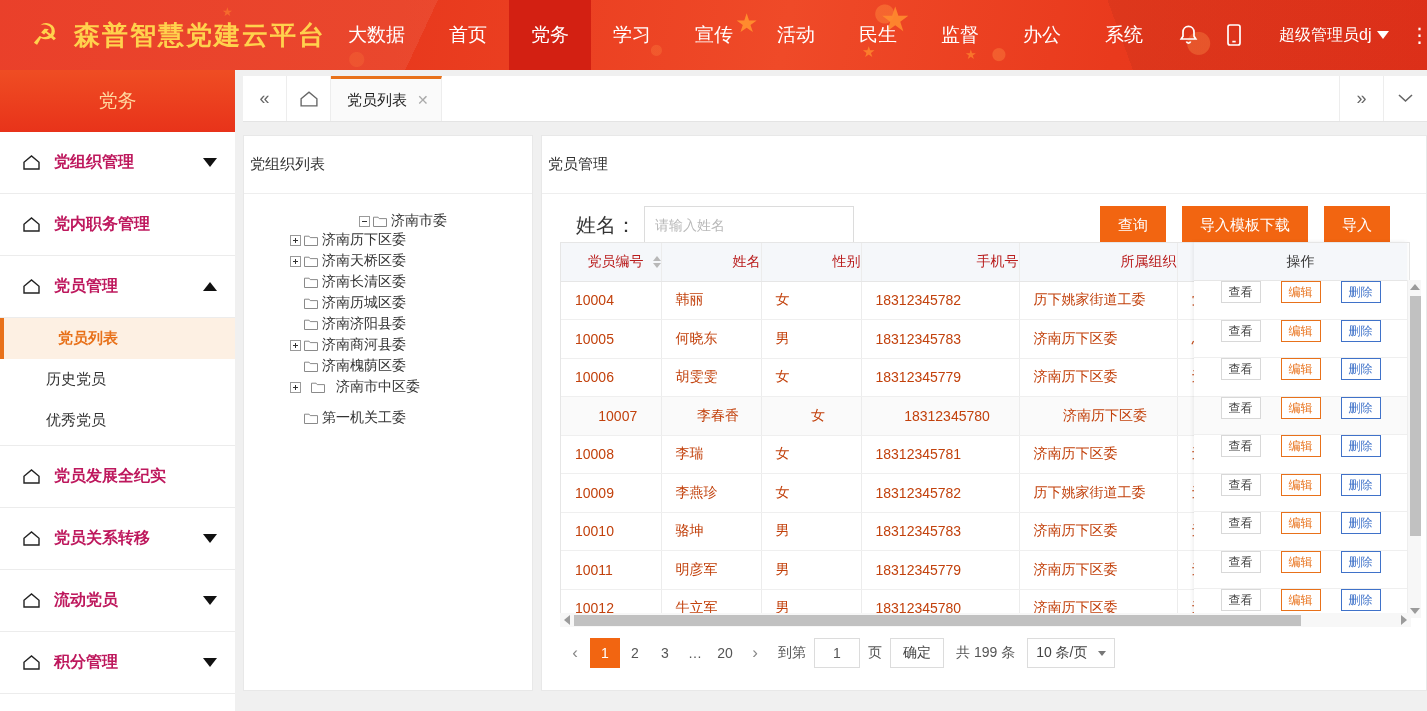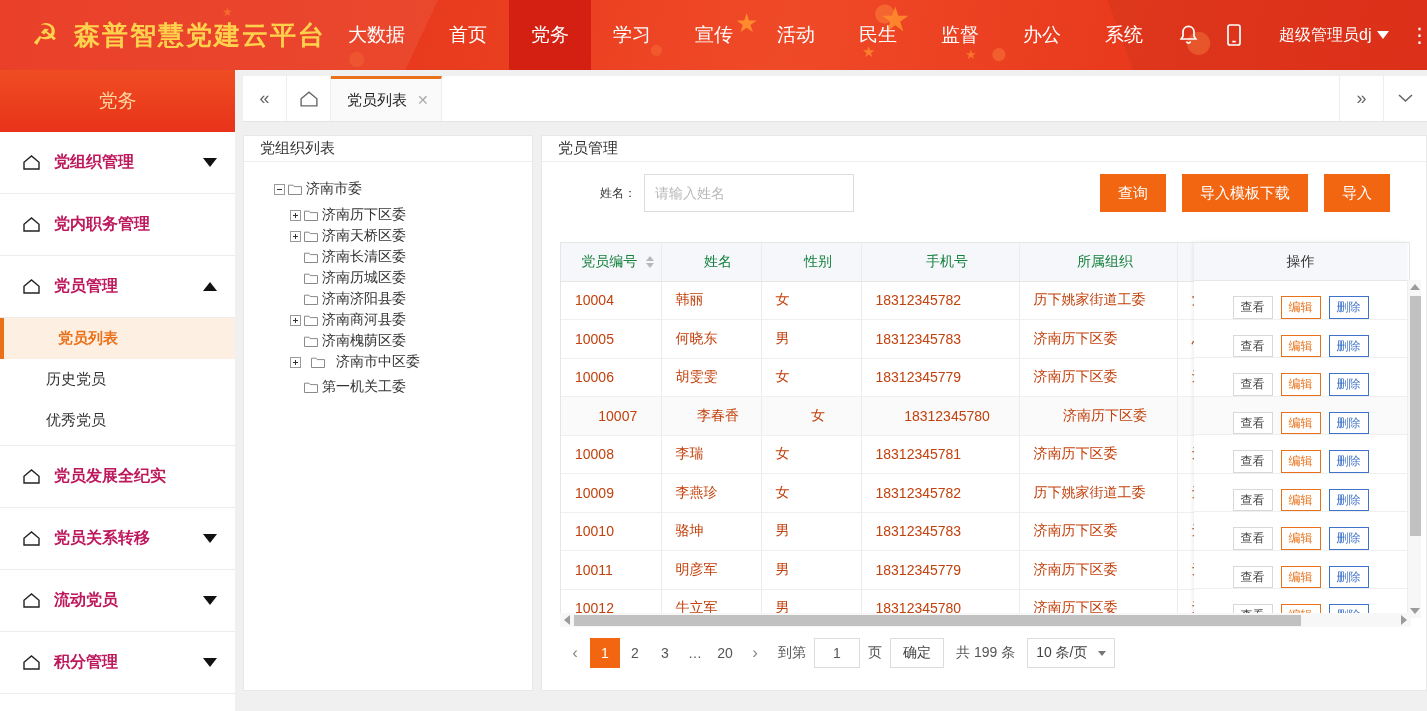--- a/index.html
+++ b/index.html
@@ -118,21 +118,21 @@
   .tb-tab .x { color: #aaa; font-size: 14px; cursor: pointer; }
   .tb-right { margin-left: auto; display: flex; }
   .tb-right .tb-btn { border-left: 1px solid #ededed; border-right: none; }
 
   
   .tree-panel {
     position: absolute; top: 135px; left: 243px; width: 290px; height: 556px;
     background: #fff; border: 1px solid #e8e8e8;
   }
   .panel-head {
-    height: 26px; display: flex; align-items: center; padding: 0 16px;
+    height: 58px; display: flex; align-items: center; padding: 0 6px;
     font-size: 15px; color: #333; border-bottom: 1px solid #eee;
   }
   .tree { padding: 18px 0 0 30px; }
   .tnode { display: flex; align-items: center; height: 18px; font-size: 14px; color: #333; cursor: pointer; }
   .tnode .exp {
     width: 11px; height: 11px; border: 1px solid #9a9a9a; background: #fff;
     margin-right: 3px; position: relative; flex: none; cursor: pointer;
   }
   .tnode .exp::before {
     content: ""; position: absolute; left: 2px; top: 4px; width: 5px; height: 1px; background: #333;
@@ -145,42 +145,42 @@
   .fold { margin-right: 4px; flex: none; display: flex; }
   .t-lvl1 { padding-left: 0; }
   .t-lvl2 { padding-left: 16px; }
 
   
   .main-card {
     position: absolute; top: 135px; left: 541px; width: 886px; height: 556px;
     background: #fff; border: 1px solid #e8e8e8; overflow: hidden;
   }
   .form-row { display: flex; align-items: center; height: 62px; padding: 0 18px; }
-  .form-row .flabel { font-size: 12px; color: #333; width: 84px; text-align: right; padding-right: 8px; }
+  .form-row .flabel { font-size: 20px; color: #333; width: 84px; text-align: right; padding-right: 8px; }
   .finput {
     width: 210px; height: 38px; border: 1px solid #dcdcdc; background: #fff;
     font-size: 14px; color: #333; padding: 0 10px; outline: none;
     font-family: "Liberation Sans", sans-serif;
   }
   .finput::placeholder { color: #b9b9b9; }
   .btn-orange {
     background: #f26511; color: #fff; border: none; font-size: 15px; height: 38px;
     padding: 0 18px; cursor: pointer; font-family: "Liberation Sans", sans-serif;
   }
   .btn-group { margin-left: auto; display: flex; gap: 16px; padding-right: 18px; }
 
   
   .tbl-wrap {
     position: absolute; top: 106px; left: 18px; width: 850px; height: 376px;
     border: 1px solid #e6e6e6; border-bottom: none; overflow: hidden;
   }
   table { border-collapse: collapse; width: 832px; table-layout: fixed; }
   th {
-    background: #f5f7fa; font-size: 14px; font-weight: normal; color: #15803d;
-    height: 38px; text-align: center; padding-left: 14px;
+    background: #f5f7fa; font-size: 14px; font-weight: normal; color: #b91c1c;
+    height: 38px; text-align: right; padding-left: 14px;
     border-bottom: 1px solid #e6e6e6; border-right: 1px solid #ececec;
   }
   td {
     font-size: 14px; color: #c2410c; height: 38.5px; padding-left: 14px;
     border-bottom: 1px solid #efefef; border-right: 1px solid #ececec;
     white-space: nowrap; overflow: hidden;
   }
   tr.alt td { background: #fafafa; text-align: center; }
   .sorter { display: inline-flex; flex-direction: column; margin-left: 5px; vertical-align: middle; gap: 2px; }
   .sorter i { width: 0; height: 0; border-left: 4px solid transparent; border-right: 4px solid transparent; display: block; }
@@ -191,21 +191,21 @@
   .fixed-col {
     position: absolute; top: 106px; right: 19px; width: 213px; height: 376px;
     background: #fff; overflow: hidden; box-shadow: -1px 0 4px rgba(0,0,0,.08);
     border-top: 1px solid #e6e6e6;
   }
   .fc-head {
     height: 38px; background: #f5f7fa; border-bottom: 1px solid #e6e6e6;
     display: flex; align-items: center; justify-content: center; font-size: 14px; color: #333;
   }
   .fc-row {
-    height: 38.5px; display: flex; align-items: flex-end; justify-content: center; gap: 8px;
+    height: 38.5px; display: flex; align-items: flex-start; justify-content: center; gap: 20px;
     border-bottom: 1px solid #efefef; background: #fff;
   }
   .fc-row.alt { background: #fafafa; }
   .mini {
     font-size: 12px; padding: 3px 7px; border: 1px solid #d8d8d8; background: #fff;
     color: #444; cursor: pointer; line-height: 1.2; font-family: "Liberation Sans", sans-serif;
   }
   .mini.edit { border-color: #e8711a; color: #e8711a; }
   .mini.del { border-color: #3f72c9; color: #3f72c9; }
 
@@ -405,21 +405,21 @@
           <path d="M2 2l6.5 6L15 2"></path>
         </svg>
     </div>
   </div>
 </div>
 
 <div class="tree-panel">
   <div class="panel-head">党组织列表</div>
   <div class="tree">
 
-    <div class="tnode t-lvl1" style="margin-bottom:8px;">
+    <div class="tnode t-lvl1" style="margin-bottom:1px;justify-content:center;">
       <span class="exp"></span>
       <span class="fold">
         <svg width="14" height="12" viewBox="0 0 14 12" fill="#fff" stroke="#8a8a8a" stroke-width="1">
             <path d="M.5 2.2h4.6l1.1 1.4H13.5v7.9H.5z"></path>
           </svg>
       </span>
       <span>济南市委</span>
     </div>
 
     <div class="tnode t-lvl2" style="margin-bottom:3px;">
@@ -485,21 +485,21 @@
     <div class="tnode t-lvl2" style="margin-bottom:3px;">
       <span class="exp none"></span>
       <span class="fold">
         <svg width="14" height="12" viewBox="0 0 14 12" fill="#fff" stroke="#8a8a8a" stroke-width="1">
             <path d="M.5 2.2h4.6l1.1 1.4H13.5v7.9H.5z"></path>
           </svg>
       </span>
       <span>济南槐荫区委</span>
     </div>
 
-    <div class="tnode t-lvl2" style="margin-bottom:7px;gap:7px;">
+    <div class="tnode t-lvl2" style="margin-bottom:13px;gap:7px;">
       <span class="exp plus"></span>
       <span class="fold">
         <svg width="14" height="12" viewBox="0 0 14 12" fill="#fff" stroke="#8a8a8a" stroke-width="1">
             <path d="M.5 2.2h4.6l1.1 1.4H13.5v7.9H.5z"></path>
           </svg>
       </span>
       <span>济南市中区委</span>
     </div>
 
     <div class="tnode t-lvl2">

